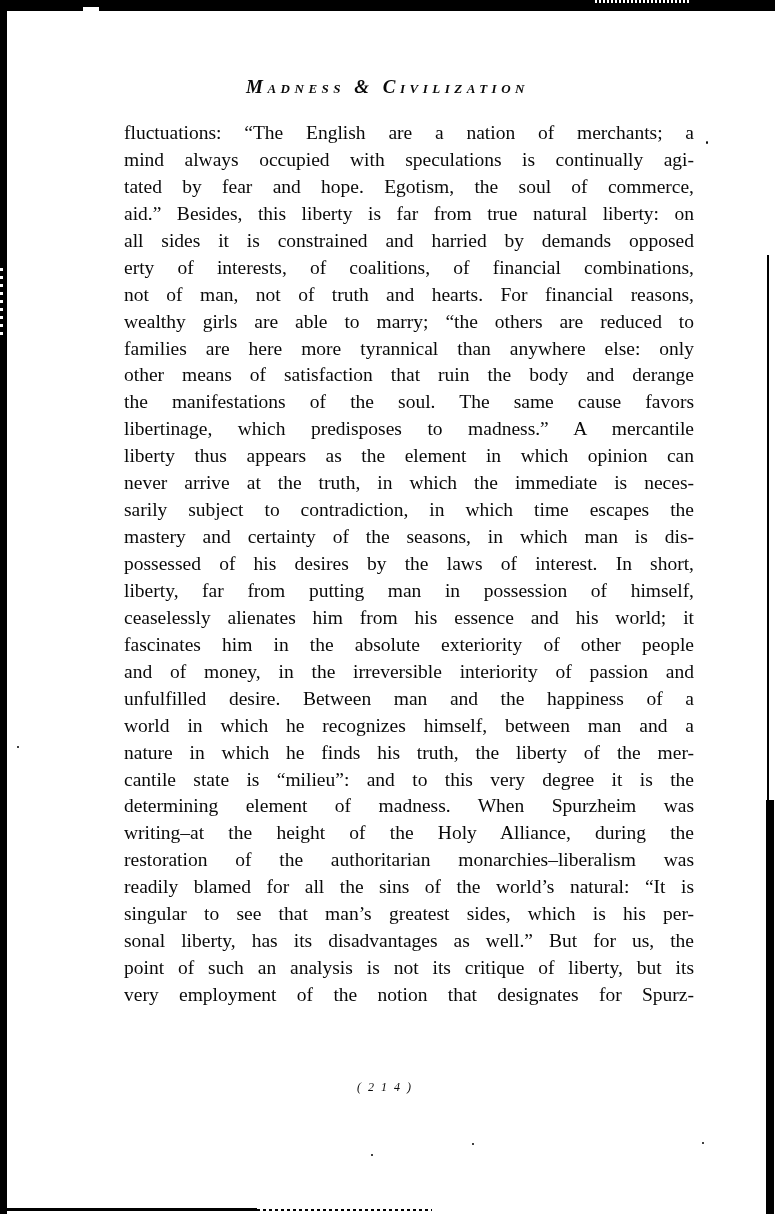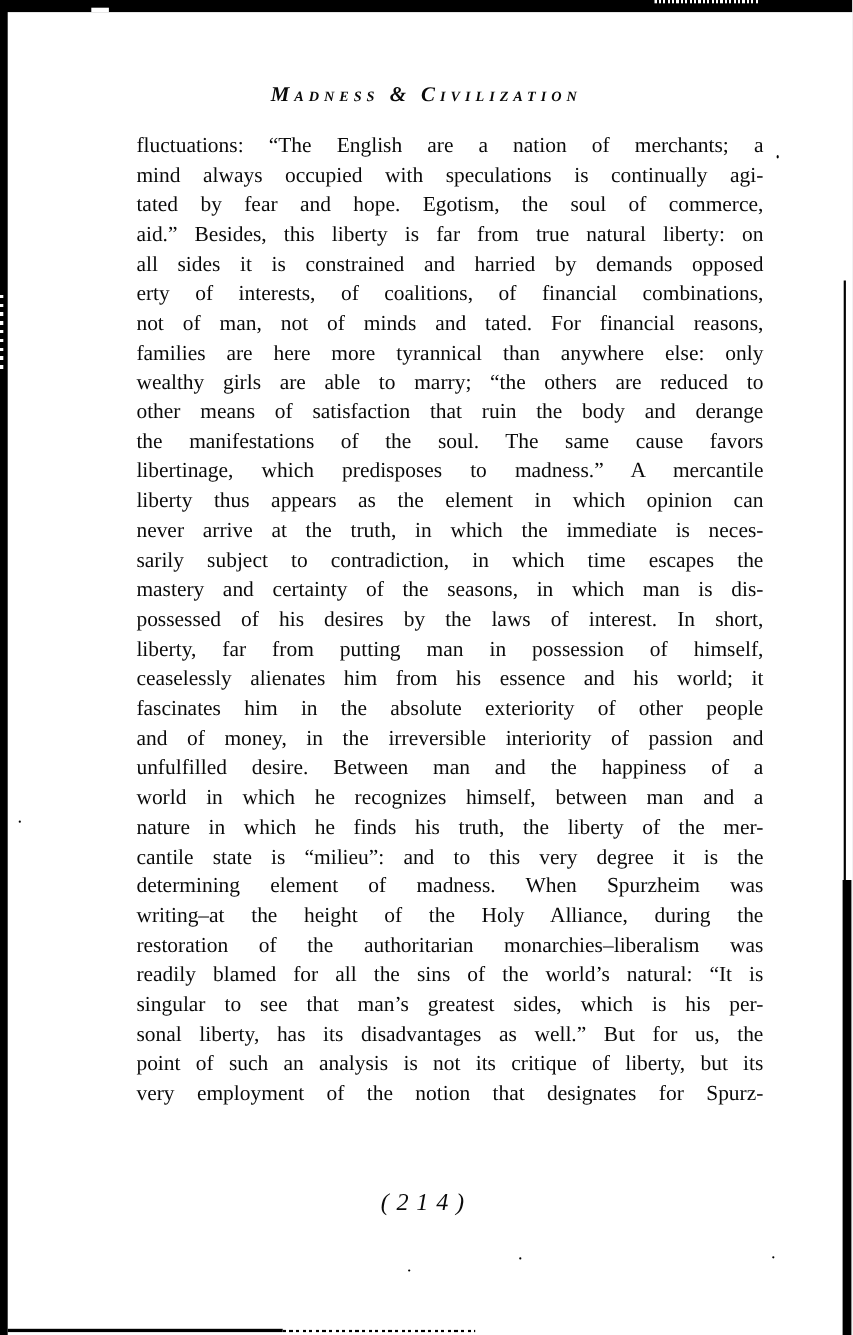--- a/index.html
+++ b/index.html
@@ -70,21 +70,21 @@
     overflow: visible;
   }
 
   
   .folio {
     position: absolute;
     left: 0; right: 0;
     top: 1080px;
     text-align: center;
     font-style: italic;
-    font-size: 22px;
+    font-size: 12px;
     letter-spacing: 7px;
     color: #0a0a0a;
   }
 </style>
 </head>
 <body>
 
 <div class="scan-page">
 
   <div class="artifact bar-top"></div>
@@ -104,23 +104,23 @@
 
   <div class="running-head">Madness &amp; Civilization</div>
 
   <div class="body-text">
       <div class="text-line">fluctuations: “The English are a nation of merchants; a</div>
       <div class="text-line">mind always occupied with speculations is continually agi-</div>
       <div class="text-line">tated by fear and hope. Egotism, the soul of commerce,</div>
       <div class="text-line">aid.” Besides, this liberty is far from true natural liberty: on</div>
       <div class="text-line">all sides it is constrained and harried by demands opposed</div>
       <div class="text-line">erty of interests, of coalitions, of financial combinations,</div>
-      <div class="text-line">not of man, not of minds and tated. For financial reasons,</div>
+      <div class="text-line">not of man, not of truth and hearts. For financial reasons,</div>
+      <div class="text-line">wealthy girls are able to marry; “the others are reduced to</div>
       <div class="text-line">families are here more tyrannical than anywhere else: only</div>
-      <div class="text-line">wealthy girls are able to marry; “the others are reduced to</div>
       <div class="text-line">other means of satisfaction that ruin the body and derange</div>
       <div class="text-line">the manifestations of the soul. The same cause favors</div>
       <div class="text-line">libertinage, which predisposes to madness.” A mercantile</div>
       <div class="text-line">liberty thus appears as the element in which opinion can</div>
       <div class="text-line">never arrive at the truth, in which the immediate is neces-</div>
       <div class="text-line">sarily subject to contradiction, in which time escapes the</div>
       <div class="text-line">mastery and certainty of the seasons, in which man is dis-</div>
       <div class="text-line">possessed of his desires by the laws of interest. In short,</div>
       <div class="text-line">liberty, far from putting man in possession of himself,</div>
       <div class="text-line">ceaselessly alienates him from his essence and his world; it</div>

